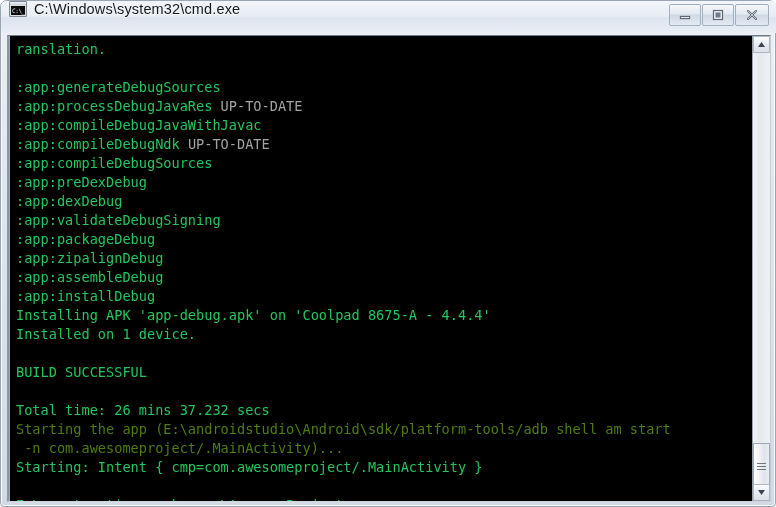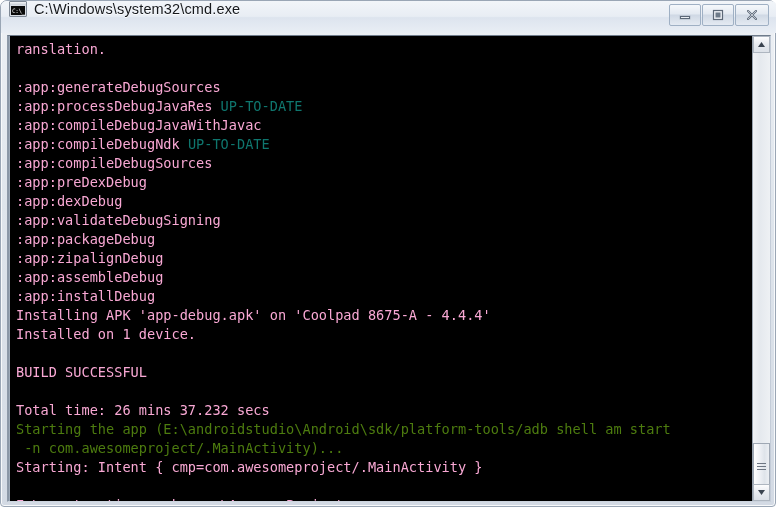--- a/index.html
+++ b/index.html
@@ -130,22 +130,22 @@
     font-family: "DejaVu Sans Mono", "Liberation Mono", monospace;
     font-size: 13.6px;
     line-height: 19px;
     padding: 4px 0 0 6px;
     white-space: pre;
     overflow: hidden;
     position: relative;
   }
   .console-text .line { height: 19px; }
   .bright { color: #4d7c0f; }
-  .dim { color: #f9a8d4; }
-  .uptodate { color: #0f766e; }
+  .dim { color: #22c55e; }
+  .uptodate { color: #a3a3a3; }
 
   
   .scrollbar {
     width: 18px;
     flex: 0 0 auto;
     background: linear-gradient(to right, #f0f2f5, #e5e9ee 40%, #eef1f4);
     border-left: 1px solid #9aa4b0;
     position: relative;
     box-sizing: border-box;
   }

